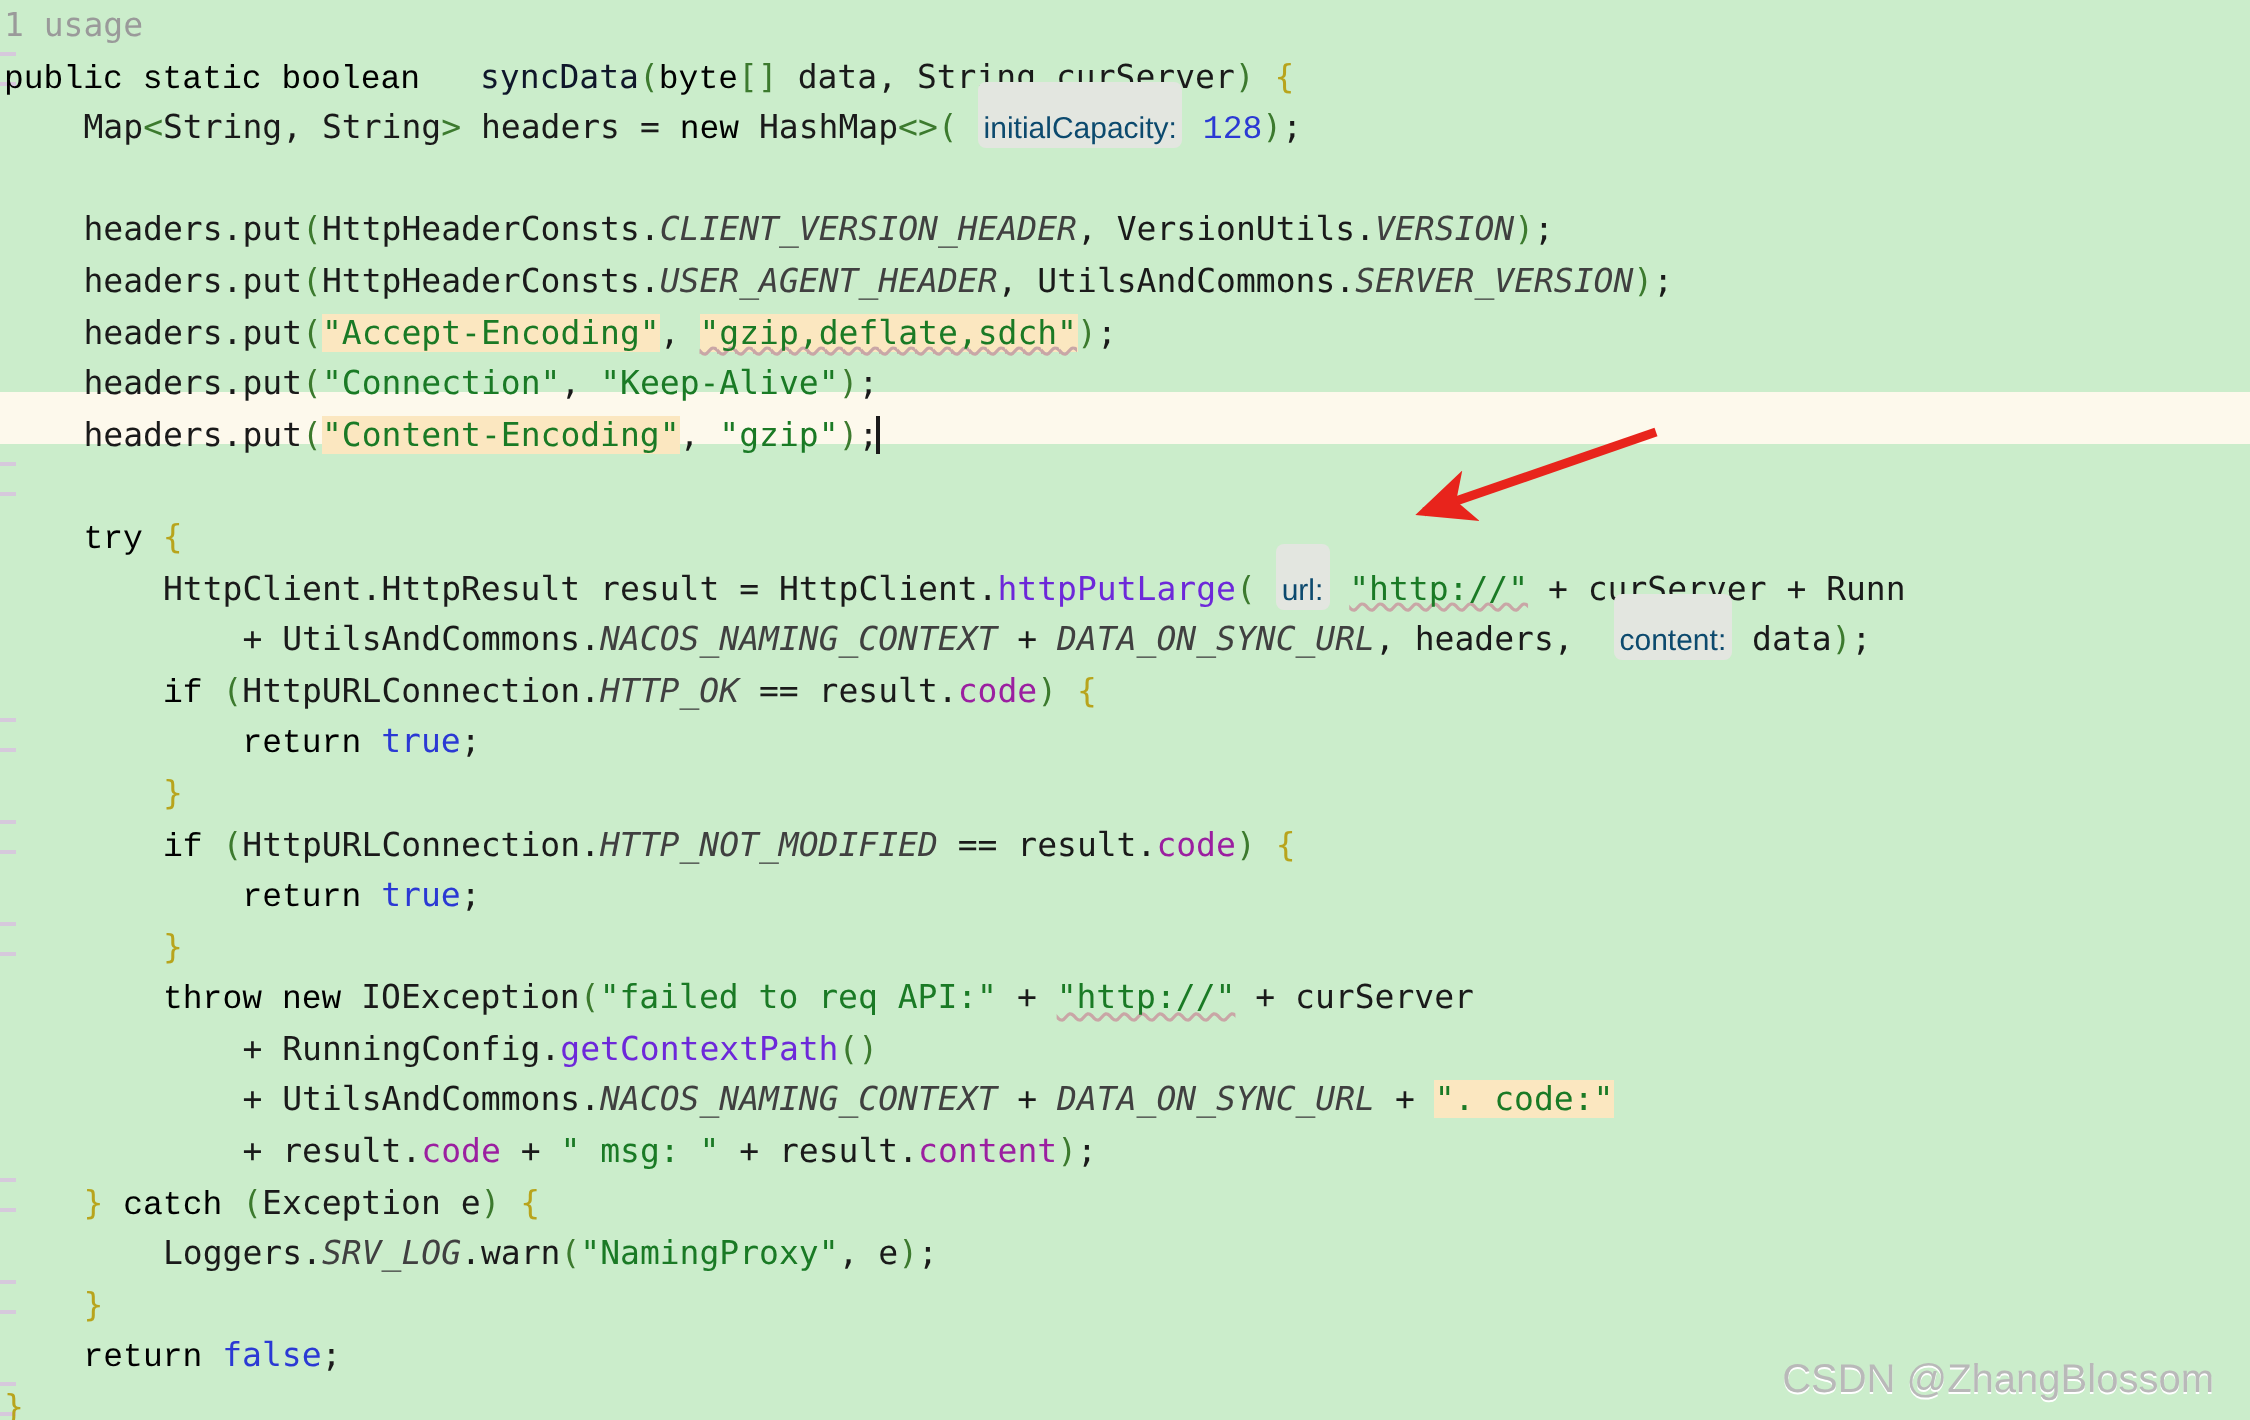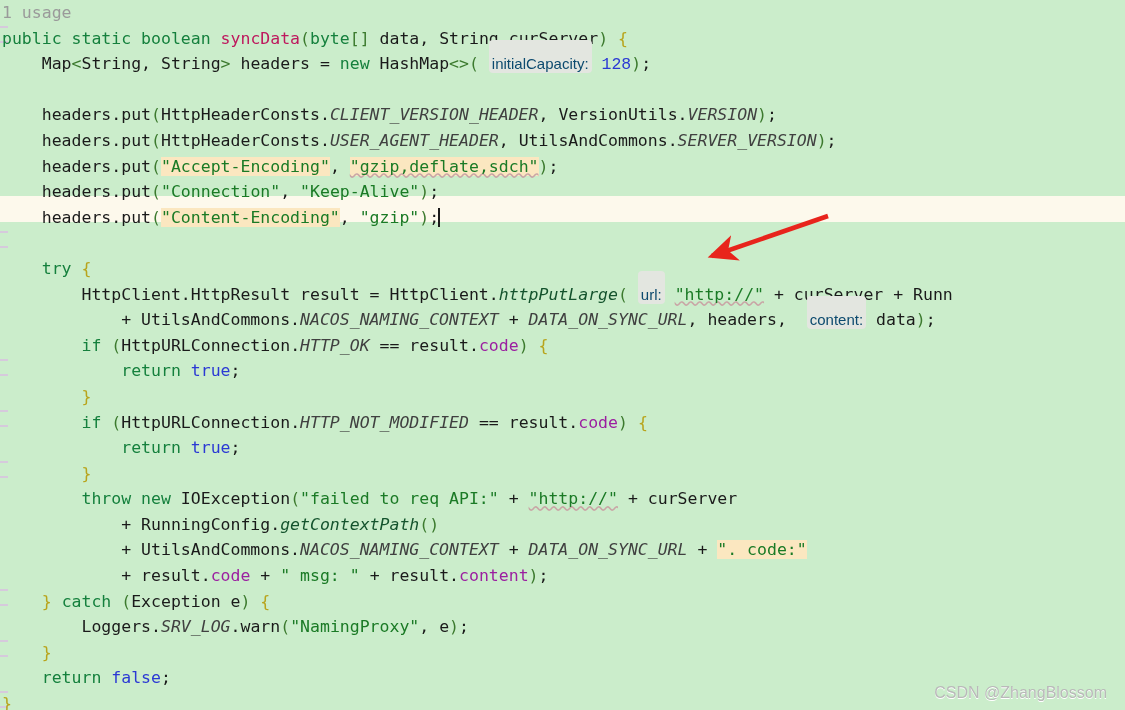--- a/index.html
+++ b/index.html
@@ -46,25 +46,25 @@
     height: 25.6px;
     line-height: 25.6px;
     font-size: 16.5px;
     white-space: pre;
     padding-left: 2px;
     letter-spacing: 0px;
     color: #1a1a1a;
   }
 
   
-  .kw      { color: #15803d; }            
+  .kw      { color: #000000; font-family: Liberation Mono, monospace; }            
   .kw2     { color: #2b39d4; }
   .ident   { color: #1a1a1a; }
-  .mname   { color: #be185d; }
-  .italic-m{ color: #14532d; font-style: italic; }
+  .mname   { color: #0f172a; margin-left: 20px; }
+  .italic-m{ color: #6d28d9; }
   .stat    { color: #404040; font-style: italic; }  
   .statnon { color: #9b1fa0; }                      
   .str     { color: #1a7a25; }
   .num     { color: #2b39d4; font-family: Liberation Mono, monospace; }
   .paren   { color: #3c7a2e; }
   .brace   { color: #b8a41c; }
   .angle   { color: #3c7a2e; }
   .hint    { color: #9a9a9a; }            
   .pnbg {
     color: #0c4a6e;
@@ -113,21 +113,21 @@
     z-index: 8;
     pointer-events: none;
   }
 
   
   #watermark {
     position: absolute;
     right: 18px;
     bottom: 8px;
     font-family: "Liberation Sans", sans-serif;
-    font-size: 16px;
+    font-size: 20px;
     color: #b9b9b9;
     text-shadow: 0 1px 0 #ffffff;
     z-index: 9;
     white-space: nowrap;
   }
 </style>
 </head>
 <body>
 
 <div id="editor">

